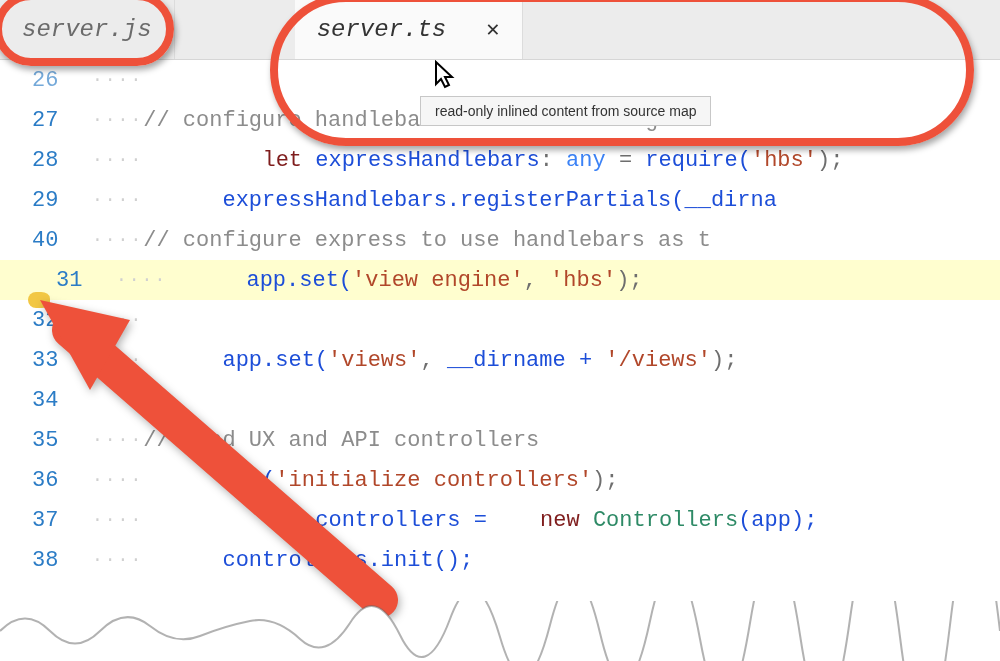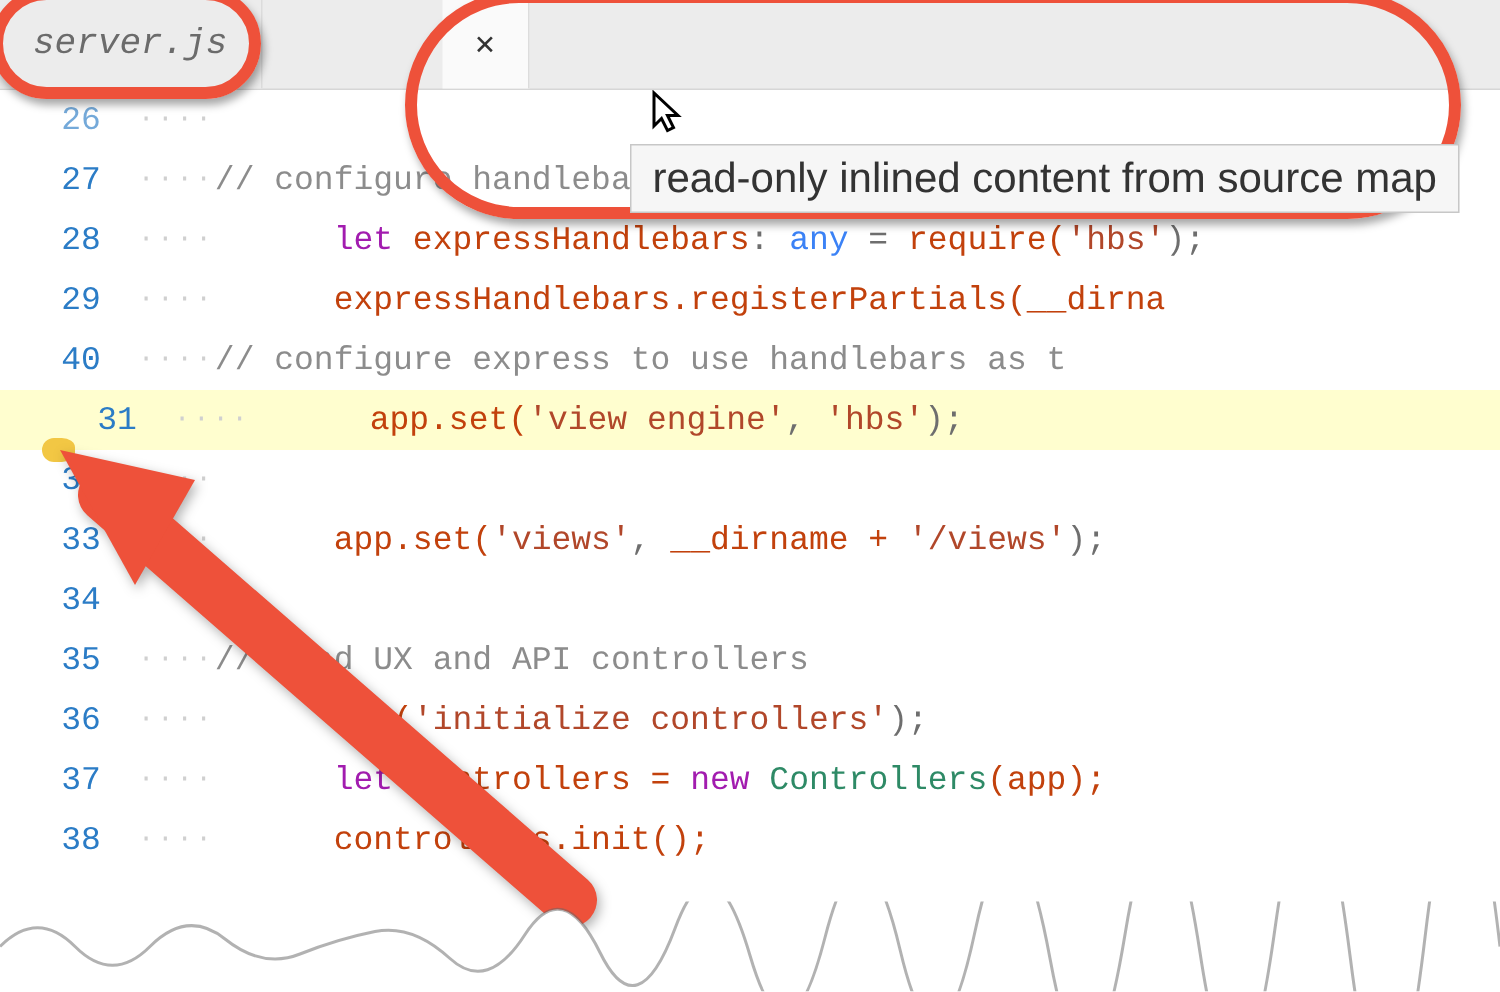--- a/index.html
+++ b/index.html
@@ -54,21 +54,21 @@
       height: calc(100% - 60px);
     }
     .line {
       display: flex;
       align-items: center;
       height: 40px;
       white-space: pre;
     }
     .gutter {
       width: 60px;
-      text-align: center;
+      text-align: left;
       padding-right: 16px;
       color: #2b7cc6;
       font-size: 22px;
       user-select: none;
       position: relative;
       font-family: Liberation Mono, monospace;
     }
     .glyph-margin {
       width: 32px;
       position: relative;
@@ -91,22 +91,22 @@
       font-size: 22px;
     }
     .line.highlight {
       background: #fffecf;
       padding-left: 24px;
     }
     .faded .gutter, .faded .code { opacity: 0.65; }
 
     
     .tok-comment { color: #8c8c8c; }
-    .tok-keyword { color: #a21caf; }
-    .tok-ident   { color: #c2410c; }
+    .tok-keyword { color: #7f1d1d; margin-left: 40px; }
+    .tok-ident   { color: #1d4ed8; }
     .tok-type    { color: #3b82f6; }
     .tok-string  { color: #b1472a; }
     .tok-punc    { color: #6e6e6e; }
     .tok-class   { color: #2e8a66; }
     .tok-dim     { color: #bfbfbf; }
 
     
     .anno-circle {
       position: absolute;
       border: 8px solid #ee513a;
@@ -124,21 +124,21 @@
       width: 704px; height: 152px;
       border-radius: 90px;
     }
     .tooltip-box {
       position: absolute;
       left: 420px; top: 96px;
       background: #f6f6f6;
       border: 1px solid #c7c7c7;
       padding: 6px 14px;
       font-family: Arial, sans-serif;
-      font-size: 28px;
+      font-size: 14px;
       color: #333;
       font-style: normal;
       z-index: 5;
     }
     .cursor-pointer {
       position: absolute;
       left: 432px; top: 60px;
       font-size: 28px;
       z-index: 6;
       color: #000;
@@ -166,20 +166,21 @@
   </style>
 </head>
 <body>
 
 <div class="tabbar">
   <div class="tab inactive">
     <span>server.js</span>
   </div>
   <div style="width:120px;"></div>
   <div class="tab active">
+    <span>server.ts</span>
     <span class="close">✕</span>
   </div>
 </div>
 
 <div class="editor">
 
   <div class="line faded">
     <div class="glyph-margin"></div>
     <div class="gutter">26</div>
     <span class="whitespace-dots">····</span>

